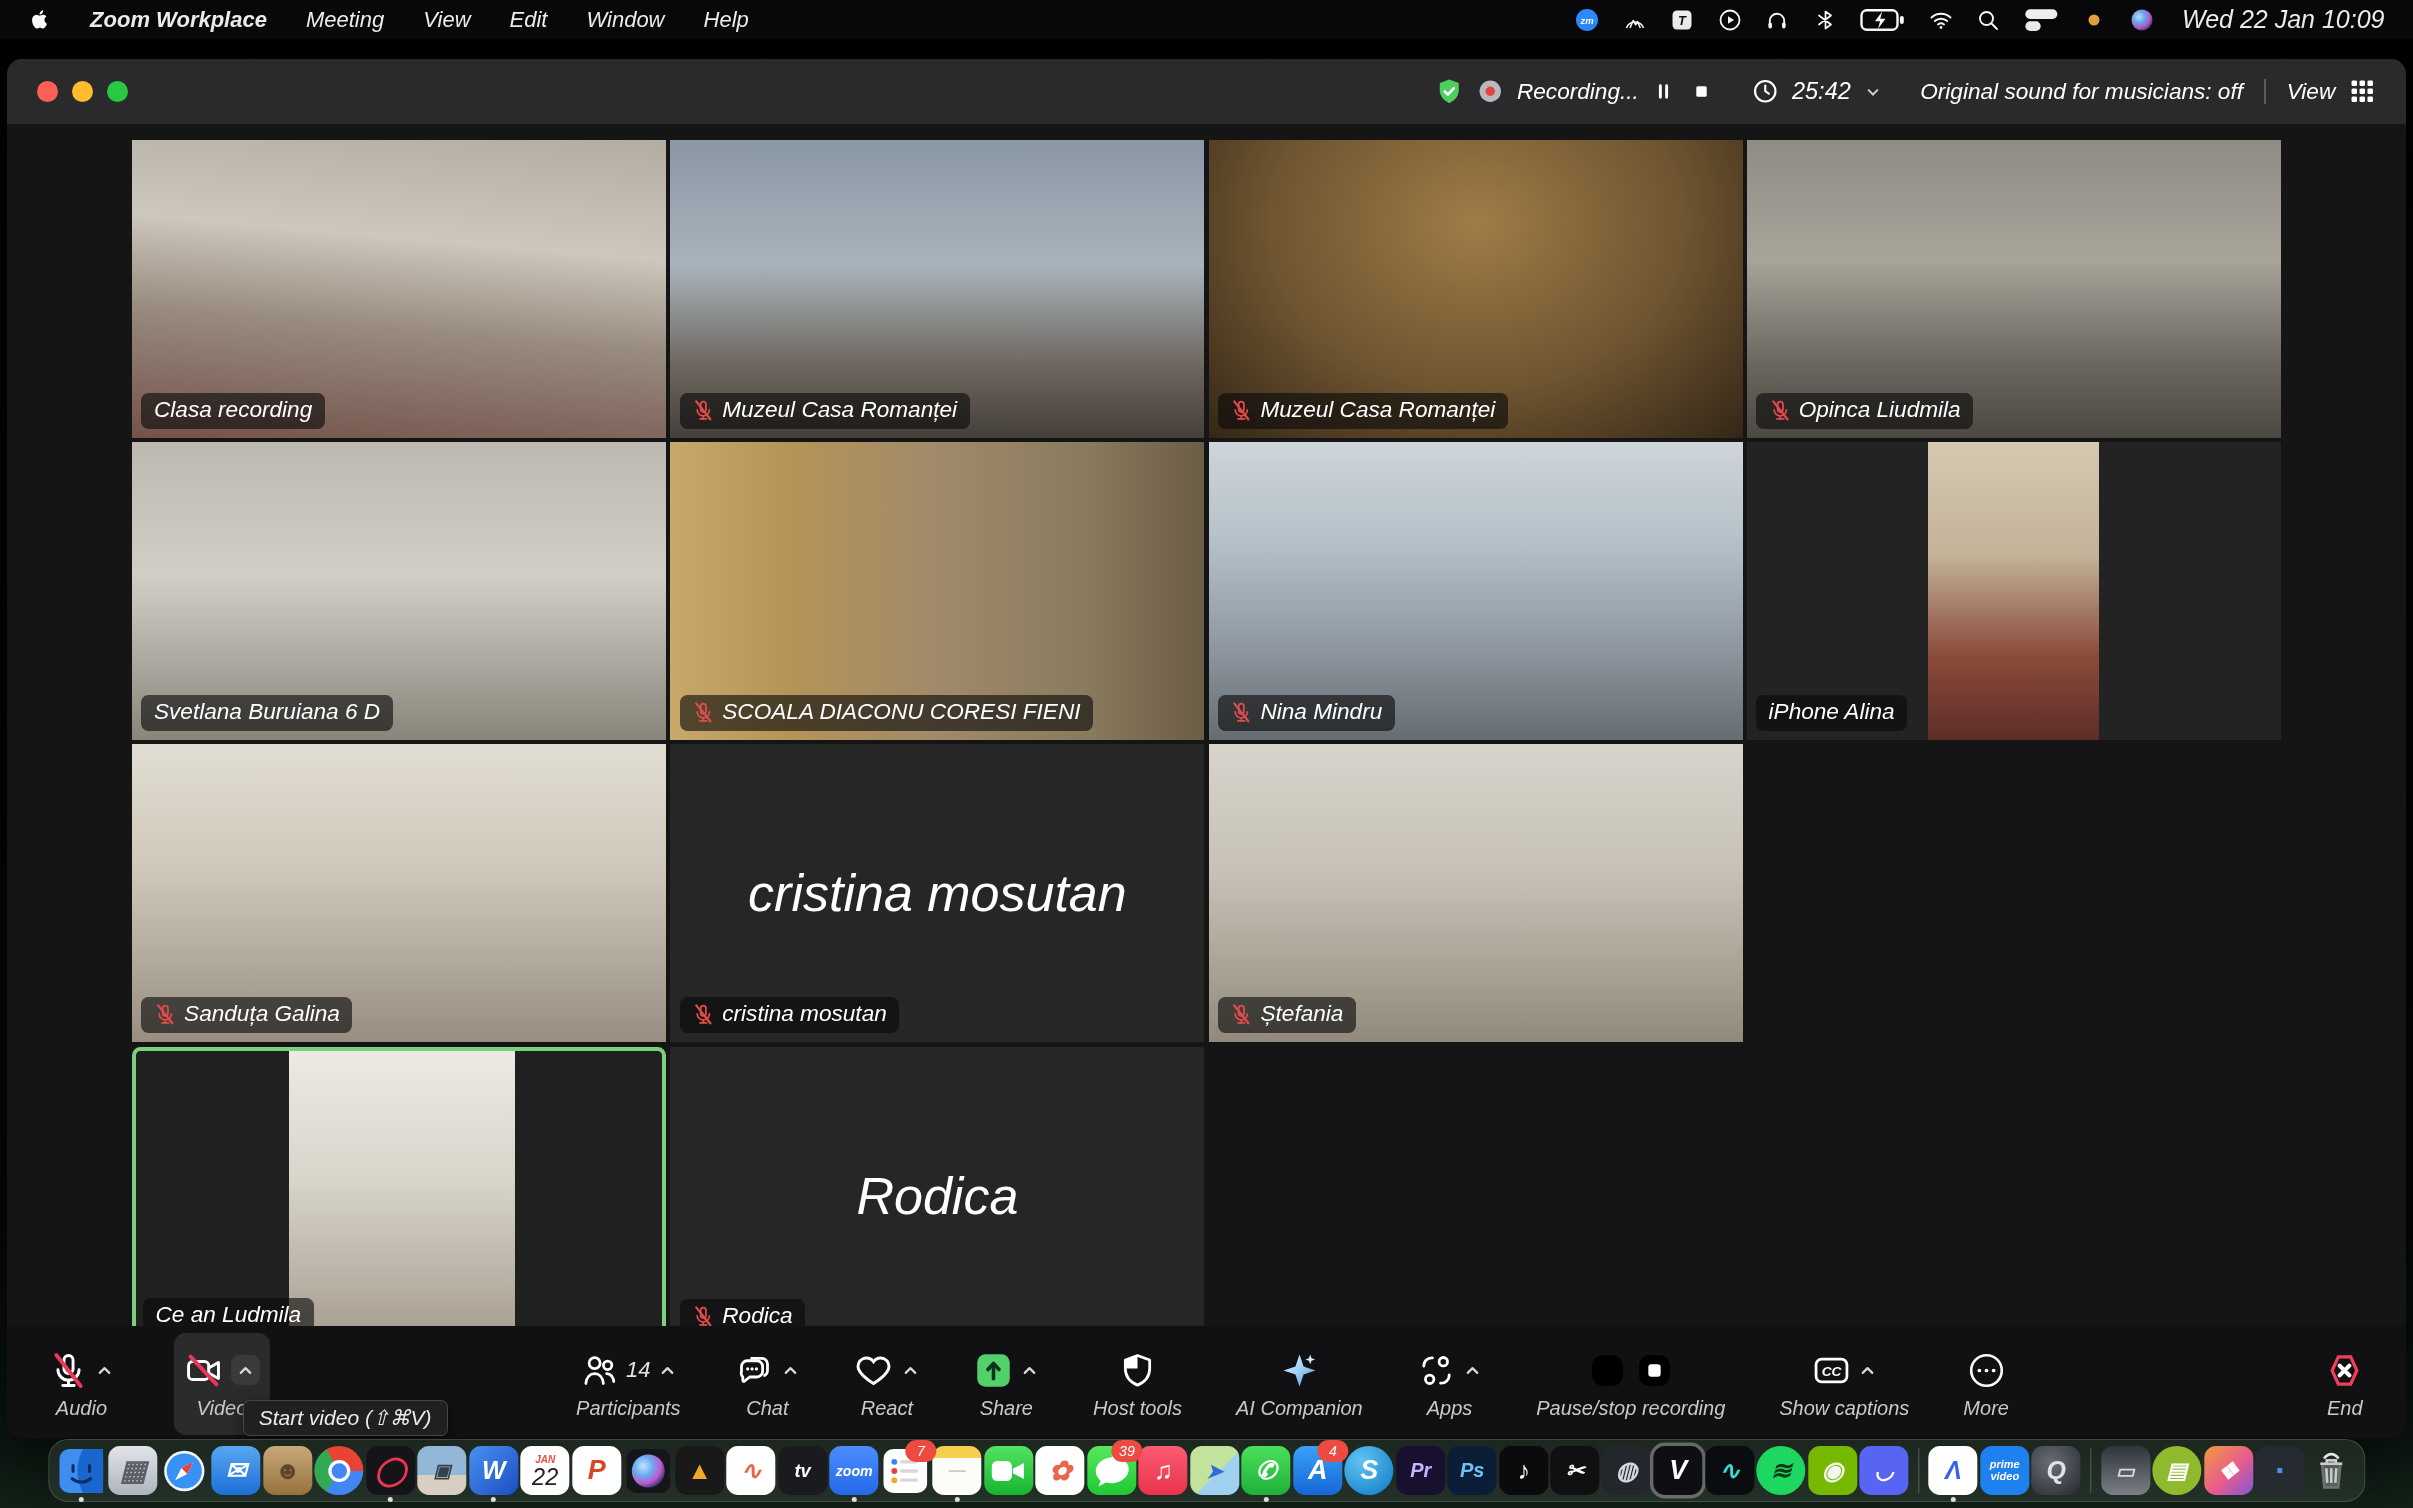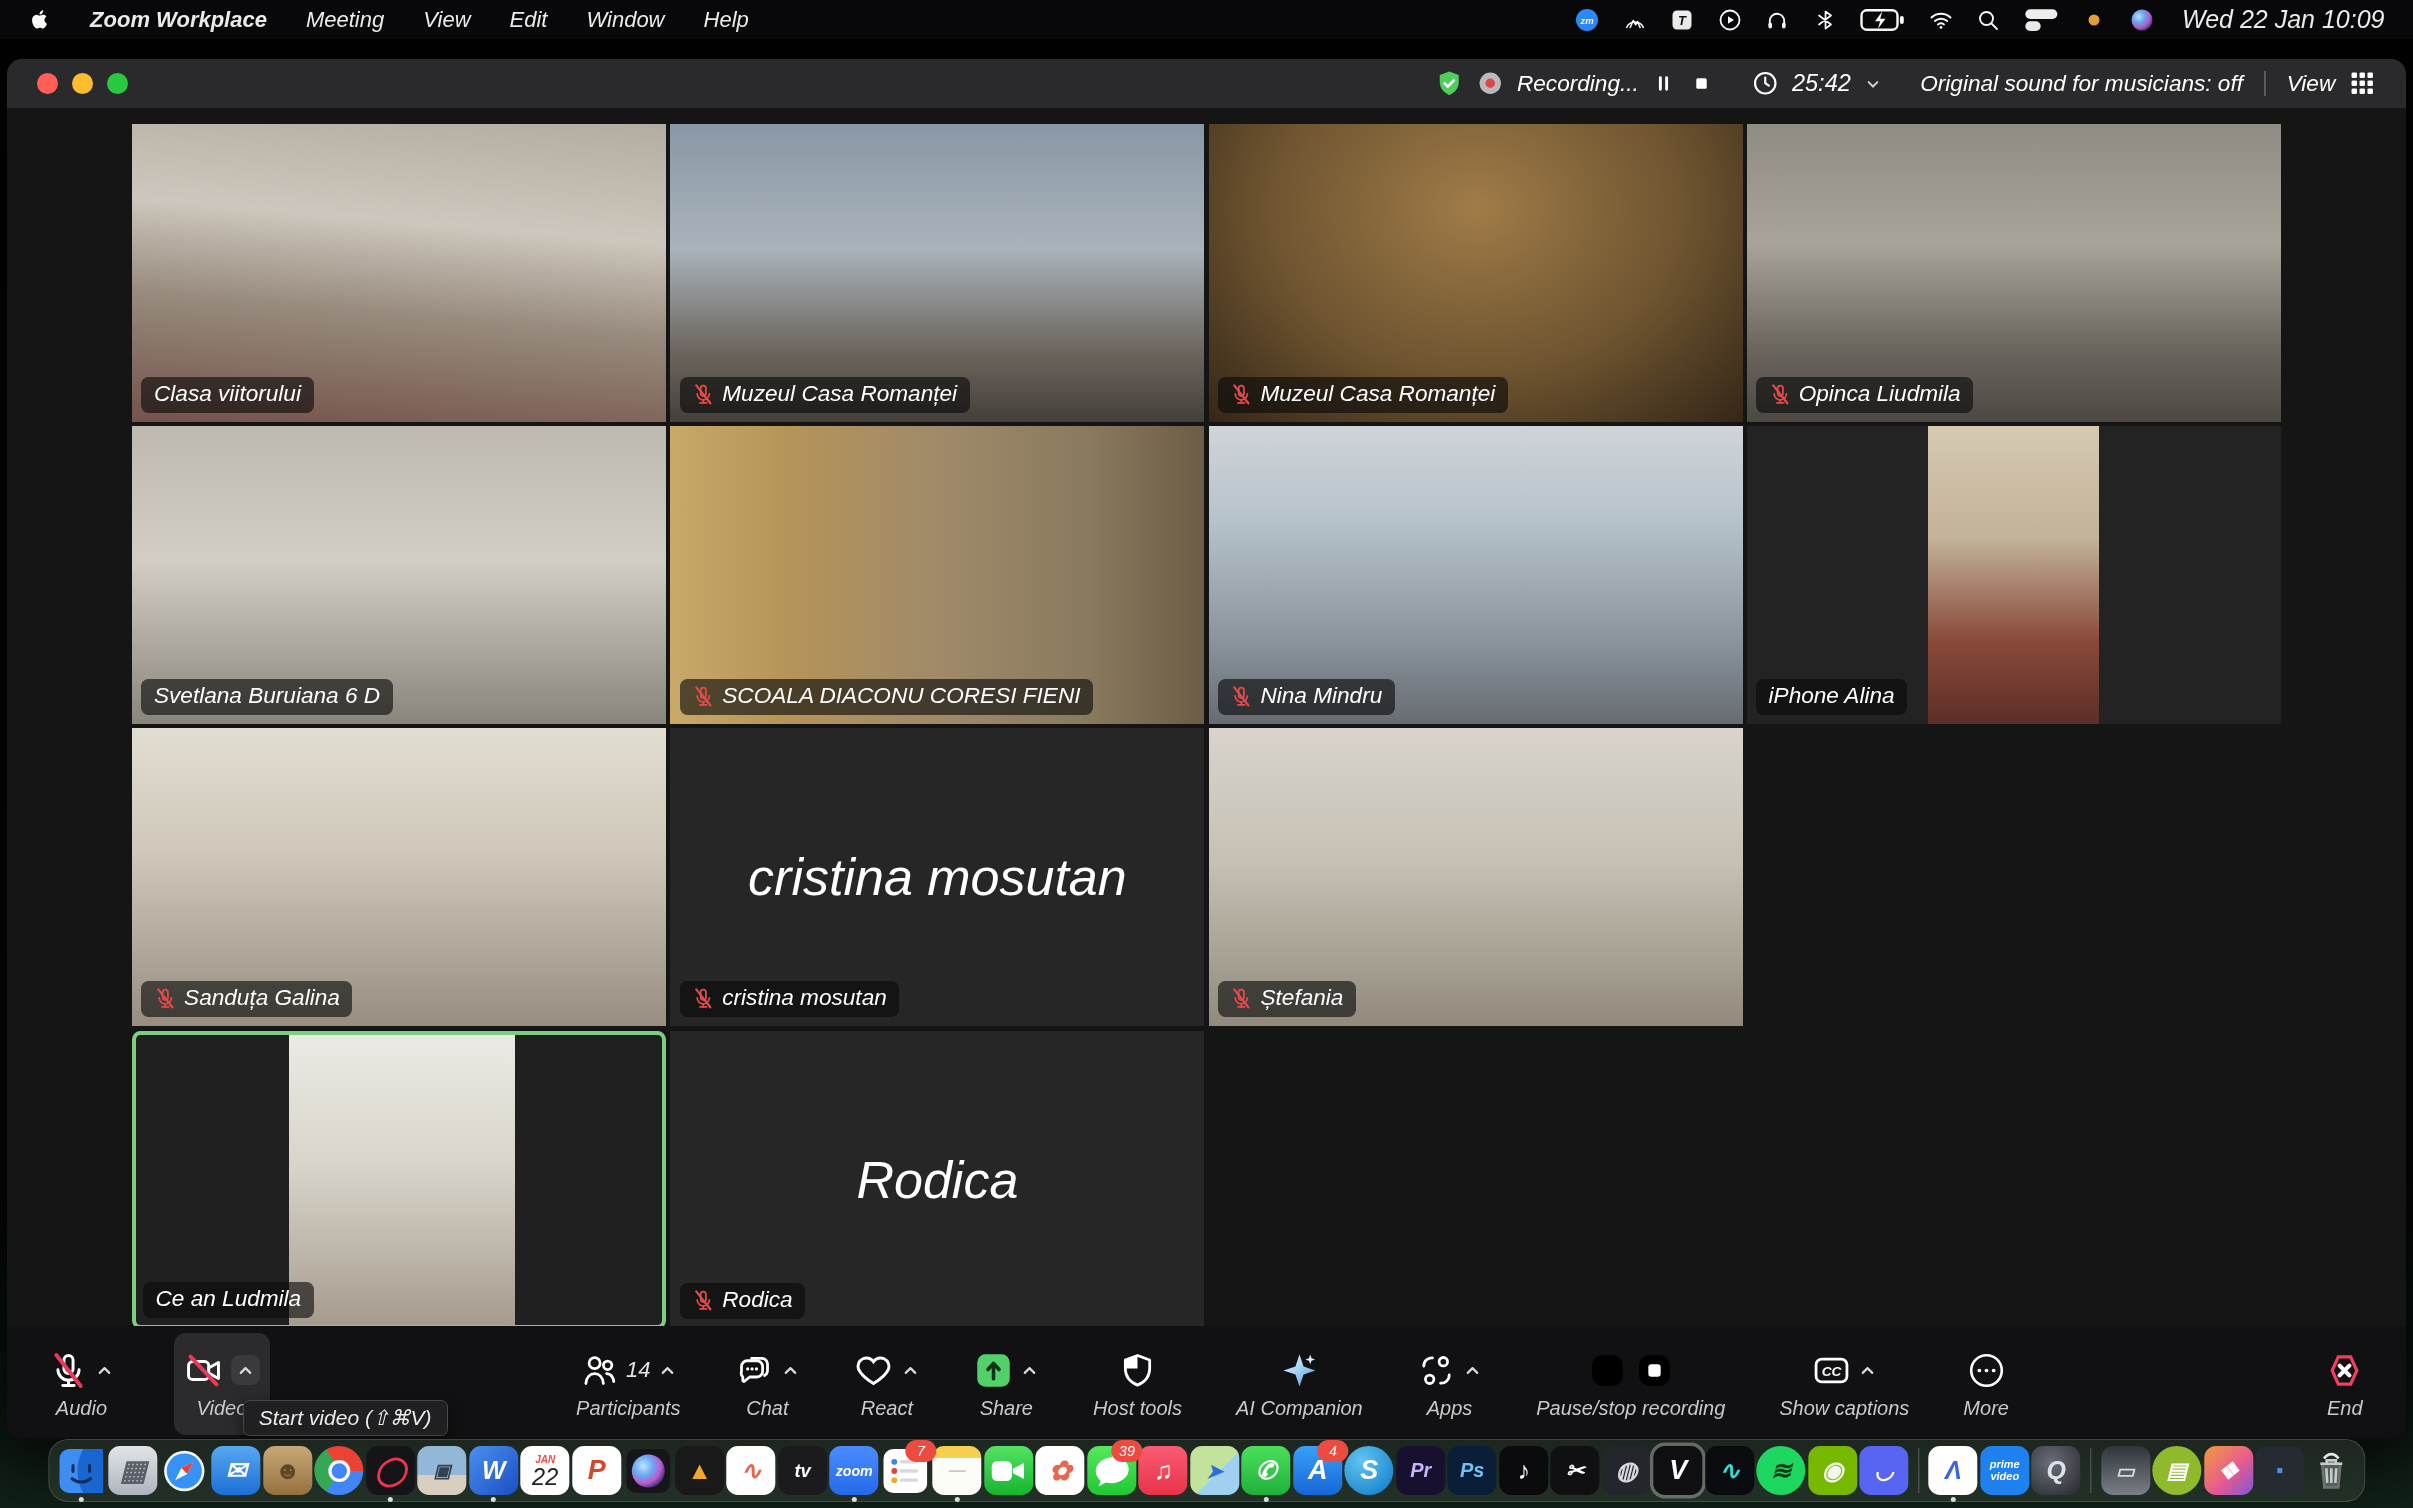--- a/index.html
+++ b/index.html
@@ -17,21 +17,21 @@
   .mb-menu span:first-child{font-weight:bold;}
   .mb-right{margin-left:auto;display:flex;align-items:center;gap:23.5px;}
   .mb-right .sic svg{height:24px;width:auto;display:block;}
   .mb-clock{font-size:25px;white-space:nowrap;margin-left:5px;}
 
   
   .window{position:absolute;left:6.7px;right:6.7px;top:59px;bottom:70px;background:#161616;
     border-radius:15px;overflow:hidden;display:flex;flex-direction:column;
     box-shadow:0 25px 75px rgba(0,0,0,.75);}
   .titlebar{height:49px;flex:0 0 auto;background:#2a2a2c;display:flex;align-items:center;
-    padding:0 30px;color:#fff;font-size:22.6px;}
+    padding:8px 30px;color:#fff;font-size:22.6px;}
   .traffic{display:flex;gap:14.2px;}
   .tl{width:21px;height:21px;border-radius:50%;display:inline-block;}
   .tl.red{background:#ff5f57;} .tl.yellow{background:#febc2e;} .tl.green{background:#28c840;}
   .tb-right{margin-left:auto;display:flex;align-items:center;gap:12.6px;}
   .ticon svg{width:28.5px;height:28.5px;display:block;}
   .ticon.sm svg{width:25px;height:25px;}
   .ticon.xs svg{width:20px;height:20px;}
   .tgap{width:11.7px;}
   .t-timer{font-size:23.5px;}
   .tdiv{width:1.7px;height:25px;background:#5c5c5e;margin:0 8.4px;}
@@ -279,21 +279,21 @@
               <rect x="16.4" y="16.4" width="4.6" height="4.6" rx="1.1"></rect>
             </svg>
           </span>
       </div>
     </div>
 
     <div class="content">
       <div class="gallery">
           <div class="tile t1">
             <div class="label">
-              <span>Clasa viitorului</span>
+              <span>Clasa recording</span>
             </div>
           </div>
           <div class="tile t2">
             <div class="label">
               <span class="mic">
                 <svg viewBox="0 0 24 24" fill="none" stroke="#e04b4b" stroke-width="1.9" stroke-linecap="round">
                   <rect x="9.2" y="2.8" width="5.6" height="11" rx="2.8"></rect>
                   <path d="M5.5 11.5a6.5 6.5 0 0 0 13 0"></path>
                   <path d="M12 18v3.2"></path>
                   <path d="M8.5 21.2h7"></path>

